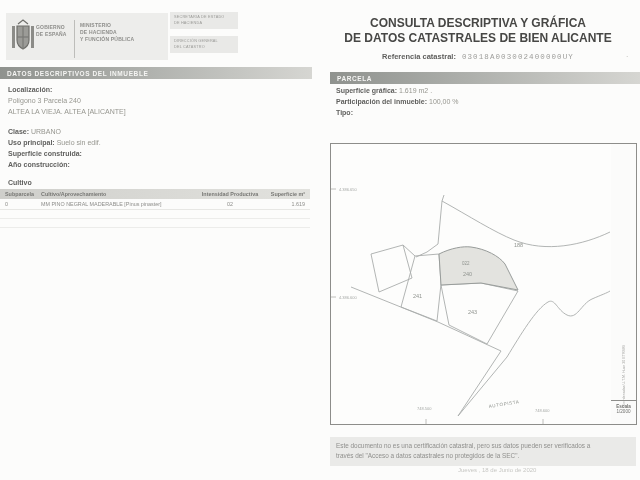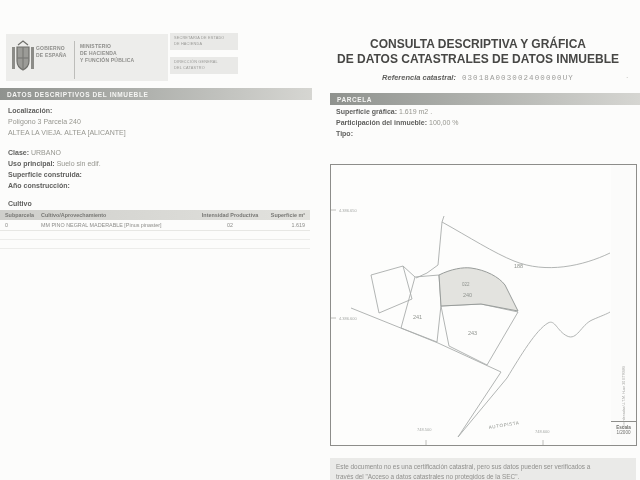--- a/index.html
+++ b/index.html
@@ -1,36 +1,36 @@
 <!DOCTYPE html>
 <html><head>
 <meta charset="utf-8">
 <style>
   html,body{margin:0;padding:0;background:#ffffff;}
   .page{position:relative;width:640px;height:480px;background:#fcfcfb;
         font-family:"Liberation Sans",sans-serif;color:#6b6b69;overflow:hidden;}
-  .abs{position:absolute;margin-top:21px;}
+  .abs{position:absolute;}
 
   
   .logo-bg{left:6px;top:13px;width:162px;height:47px;background:#ededeb;}
   .crest{left:10px;top:16px;}
   .gob-block{left:36px;top:24px;width:40px;font-size:5px;font-weight:bold;
              color:#8e8e8b;line-height:1.35;white-space:pre-line;letter-spacing:.2px;}
   .vdiv{left:74px;top:20px;width:1px;height:38px;background:#bdbdba;}
   .min-block{left:80px;top:22px;width:86px;font-size:5px;font-weight:bold;
              color:#8e8e8b;line-height:1.4;white-space:pre-line;letter-spacing:.2px;}
   .sub-block{width:60px;background:#e9e9e7;font-size:3.8px;color:#9a9a97;
              line-height:1.5;white-space:pre-line;padding:3px 4px;letter-spacing:.2px;}
   .sec-block{left:170px;top:12px;}
   .dir-block{left:170px;top:36px;}
 
   .doc-title{left:322px;top:16px;width:312px;text-align:center;
              font-size:12px;font-weight:bold;color:#474745;line-height:1.25;}
   .ref-line{left:322px;top:52px;width:312px;text-align:center;font-size:7.5px;}
-  .ref-label{font-weight:bold;color:#5e5e5c;font-style:italic;}
+  .ref-label{font-weight:bold;color:#5e5e5c;}
   .ref-value{color:#9d9d9a;letter-spacing:1.1px;margin-left:6px;font-family:Liberation Mono, monospace;}
   .corner-mark{left:626px;top:53px;font-size:7px;color:#b9b9b6;}
 
   
   .band{color:#f5f5f3;font-weight:bold;font-size:6.5px;letter-spacing:.6px;
         padding:3px 0 2px 7px;background:linear-gradient(90deg,#8f928e 0%,#aeb0ac 45%,#d6d6d2 100%);}
   .band-left{left:0;top:67px;width:305px;}
   .band-right{left:330px;top:72px;width:303px;}
 
   
@@ -101,21 +101,21 @@
   <div class="abs min-block">MINISTERIO
 DE HACIENDA
 Y FUNCIÓN PÚBLICA</div>
   <div class="abs sub-block sec-block">SECRETARÍA DE ESTADO
 DE HACIENDA</div>
   <div class="abs sub-block dir-block">DIRECCIÓN GENERAL
 DEL CATASTRO</div>
 
   <div class="abs doc-title">
     <div>CONSULTA DESCRIPTIVA Y GRÁFICA</div>
-    <div>DE DATOS CATASTRALES DE DATOS INMUEBLE</div>
+    <div>DE DATOS CATASTRALES DE BIEN ALICANTE</div>
   </div>
   <div class="abs ref-line">
     <span class="ref-label">Referencia catastral:</span><span class="ref-value">03018A003002400000UY</span>
   </div>
   <div class="abs corner-mark">·</div>
 
   <div class="abs band band-left">DATOS DESCRIPTIVOS DEL INMUEBLE</div>
   <div class="abs band band-right">PARCELA</div>
 
   <div class="abs t7 loc-label lbl">Localización:</div>

